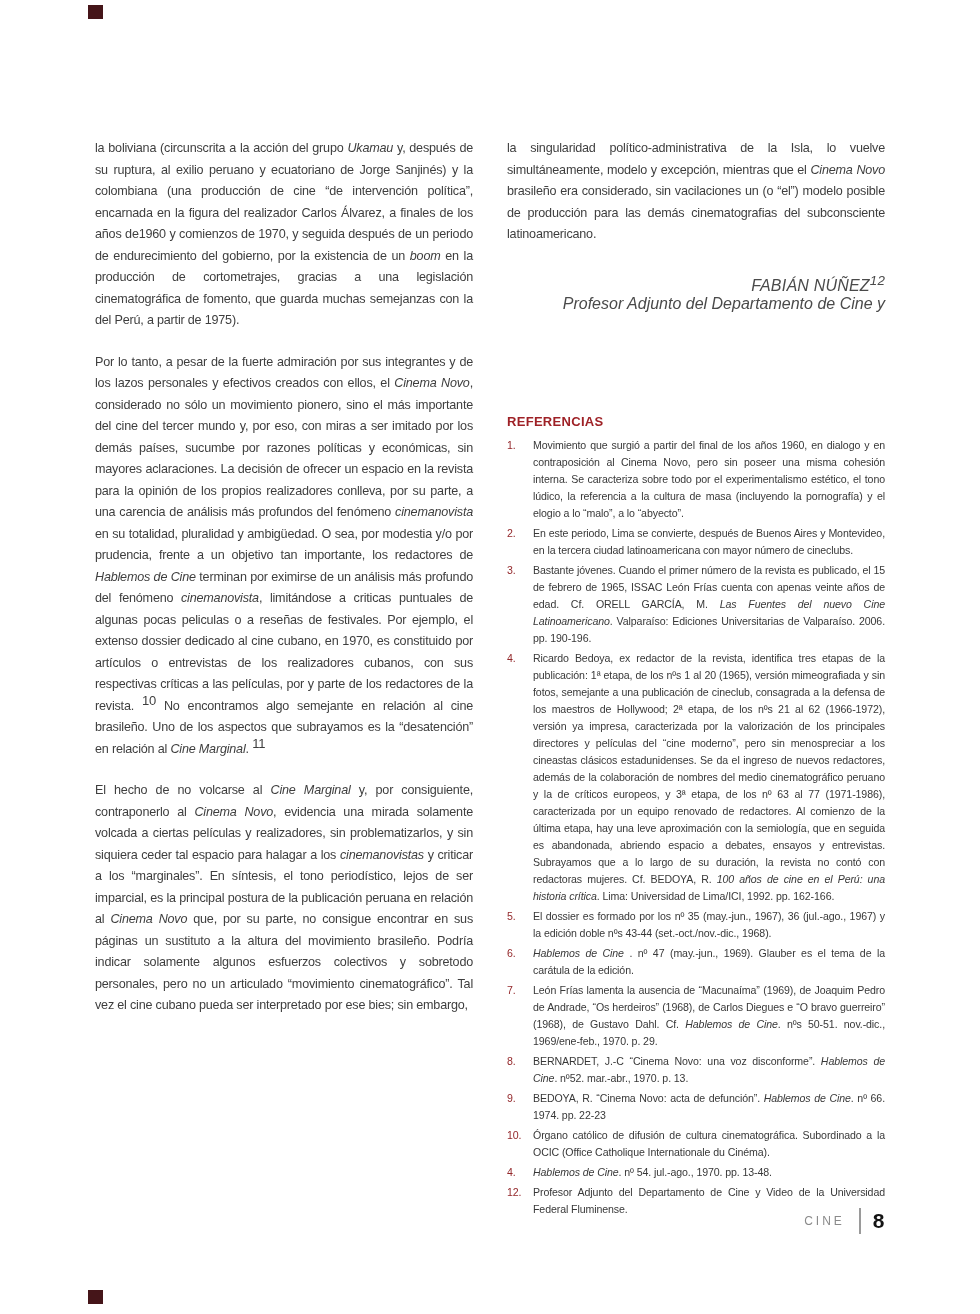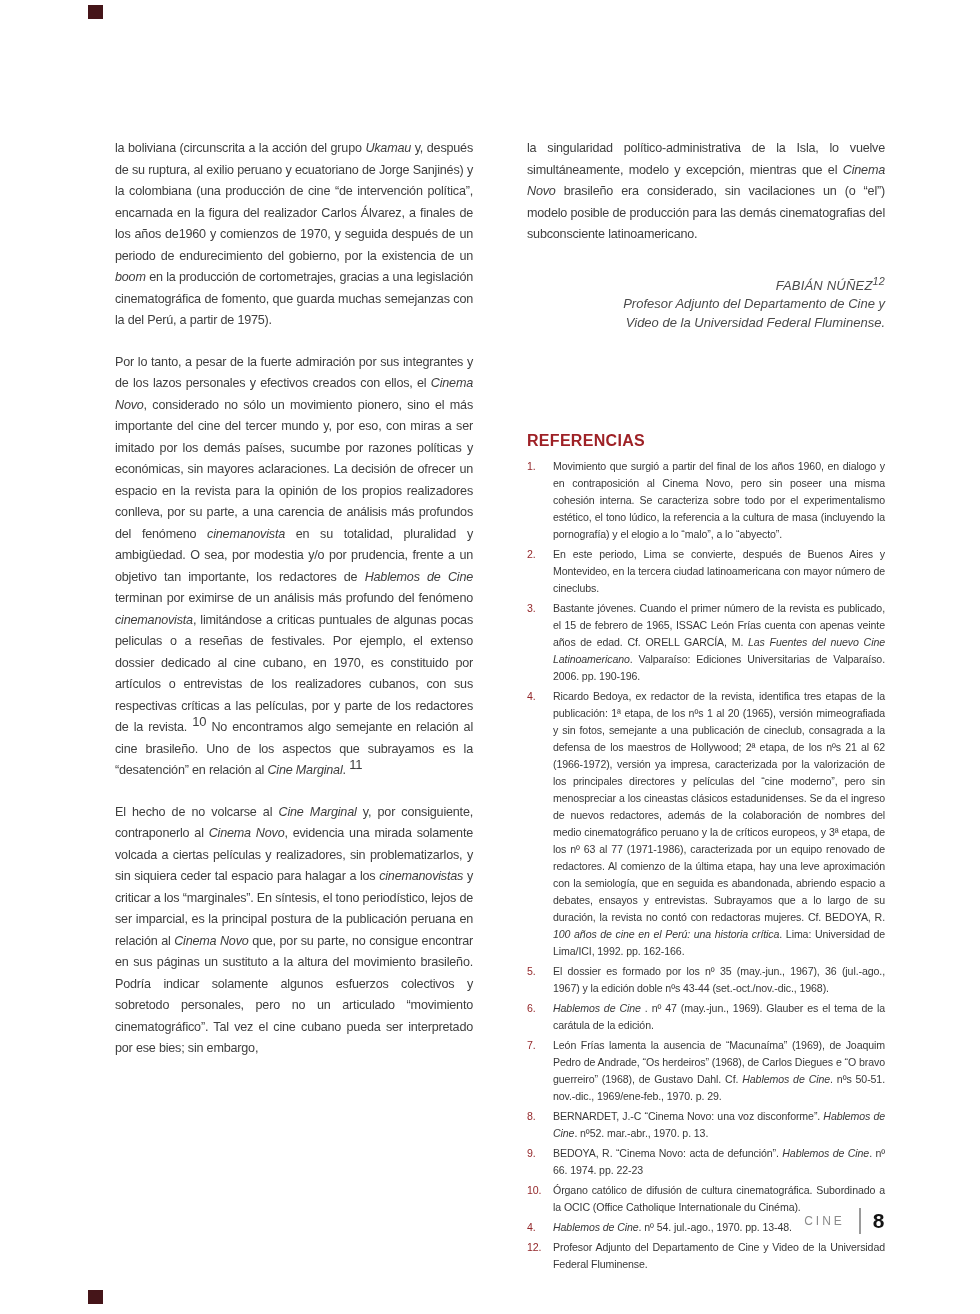--- a/index.html
+++ b/index.html
@@ -16,42 +16,42 @@
     width:15px;height:14px;
     background:#451519;
   }
   .corner-mark.top{top:5px;}
   .corner-mark.bottom{top:1290px;}
   .columns{
     position:absolute;left:95px;top:138px;
     width:790px;
     display:flex;gap:34px;
   }
-  .col{width:378px;margin-left:20px;}
+  .col{width:378px;}
   .body-par{
     margin:0 0 20px 0;
     font-size:12.6px;line-height:21.5px;
     letter-spacing:-0.2px;
     text-align:justify;
     font-stretch:condensed;
     color:#3e3e3e;
   }
   .body-par i{font-style:italic;}
   .body-par sup, .ref-text sup{font-size:13px;vertical-align:super;line-height:0;}
   .author-block{
     margin-top:26px;
     text-align:right;
     font-style:italic;
-    font-size:13px;line-height:18.5px;
+    font-size:16px;line-height:18.5px;
     color:#4a4a4a;
   }
   .author-name{letter-spacing:0.2px;}
   .refs-title{
     margin-top:100px;
-    font-size:16px;font-weight:bold;
+    font-size:13px;font-weight:bold;
     letter-spacing:0.3px;
     color:#9e2126;
   }
   .refs-list{margin-top:8px;}
   .ref-item{
     display:flex;
     margin-bottom:3px;
     font-size:10.6px;line-height:17px;
     letter-spacing:-0.1px;
   }
@@ -102,21 +102,20 @@
 
         <p class="body-par">El hecho de no volcarse al <i>Cine Marginal</i> y, por consiguiente, contraponerlo al <i>Cinema Novo</i>, evidencia una mirada solamente volcada a ciertas películas y realizadores, sin problematizarlos, y sin siquiera ceder tal espacio para halagar a los <i>cinemanovistas</i> y criticar a los “marginales”. En síntesis, el tono periodístico, lejos de ser imparcial, es la principal postura de la publicación peruana en relación al <i>Cinema Novo</i> que, por su parte, no consigue encontrar en sus páginas un sustituto a la altura del movimiento brasileño. Podría indicar solamente algunos esfuerzos colectivos y sobretodo personales, pero no un articulado “movimiento cinematográfico”. Tal vez el cine cubano pueda ser interpretado por ese bies; sin embargo,</p>
       </div>
 
     <div class="col">
       <p class="body-par">la singularidad político-administrativa de la Isla, lo vuelve simultáneamente, modelo y excepción, mientras que el <i>Cinema Novo</i> brasileño era considerado, sin vacilaciones un (o “el”) modelo posible de producción para las demás cinematografias del subconsciente latinoamericano.</p>
 
       <div class="author-block">
         <div class="author-name">FABIÁN NÚÑEZ<sup>12</sup></div>
         <div>Profesor Adjunto del Departamento de Cine y</div>
-        <div>Video de la Universidad Federal Fluminense.</div>
       </div>
 
       <div class="refs-title">REFERENCIAS</div>
 
       <div class="refs-list">
 
           <div class="ref-item">
             <span class="ref-num">1.</span>
             <span class="ref-text">Movimiento que surgió a partir del final de los años 1960, en dialogo y en contraposición al Cinema Novo, pero sin poseer una misma cohesión interna. Se caracteriza sobre todo por el experimentalismo estético, el tono lúdico, la referencia a la cultura de masa (incluyendo la pornografía) y el elogio a lo “malo”, a lo “abyecto”.</span>
           </div>

